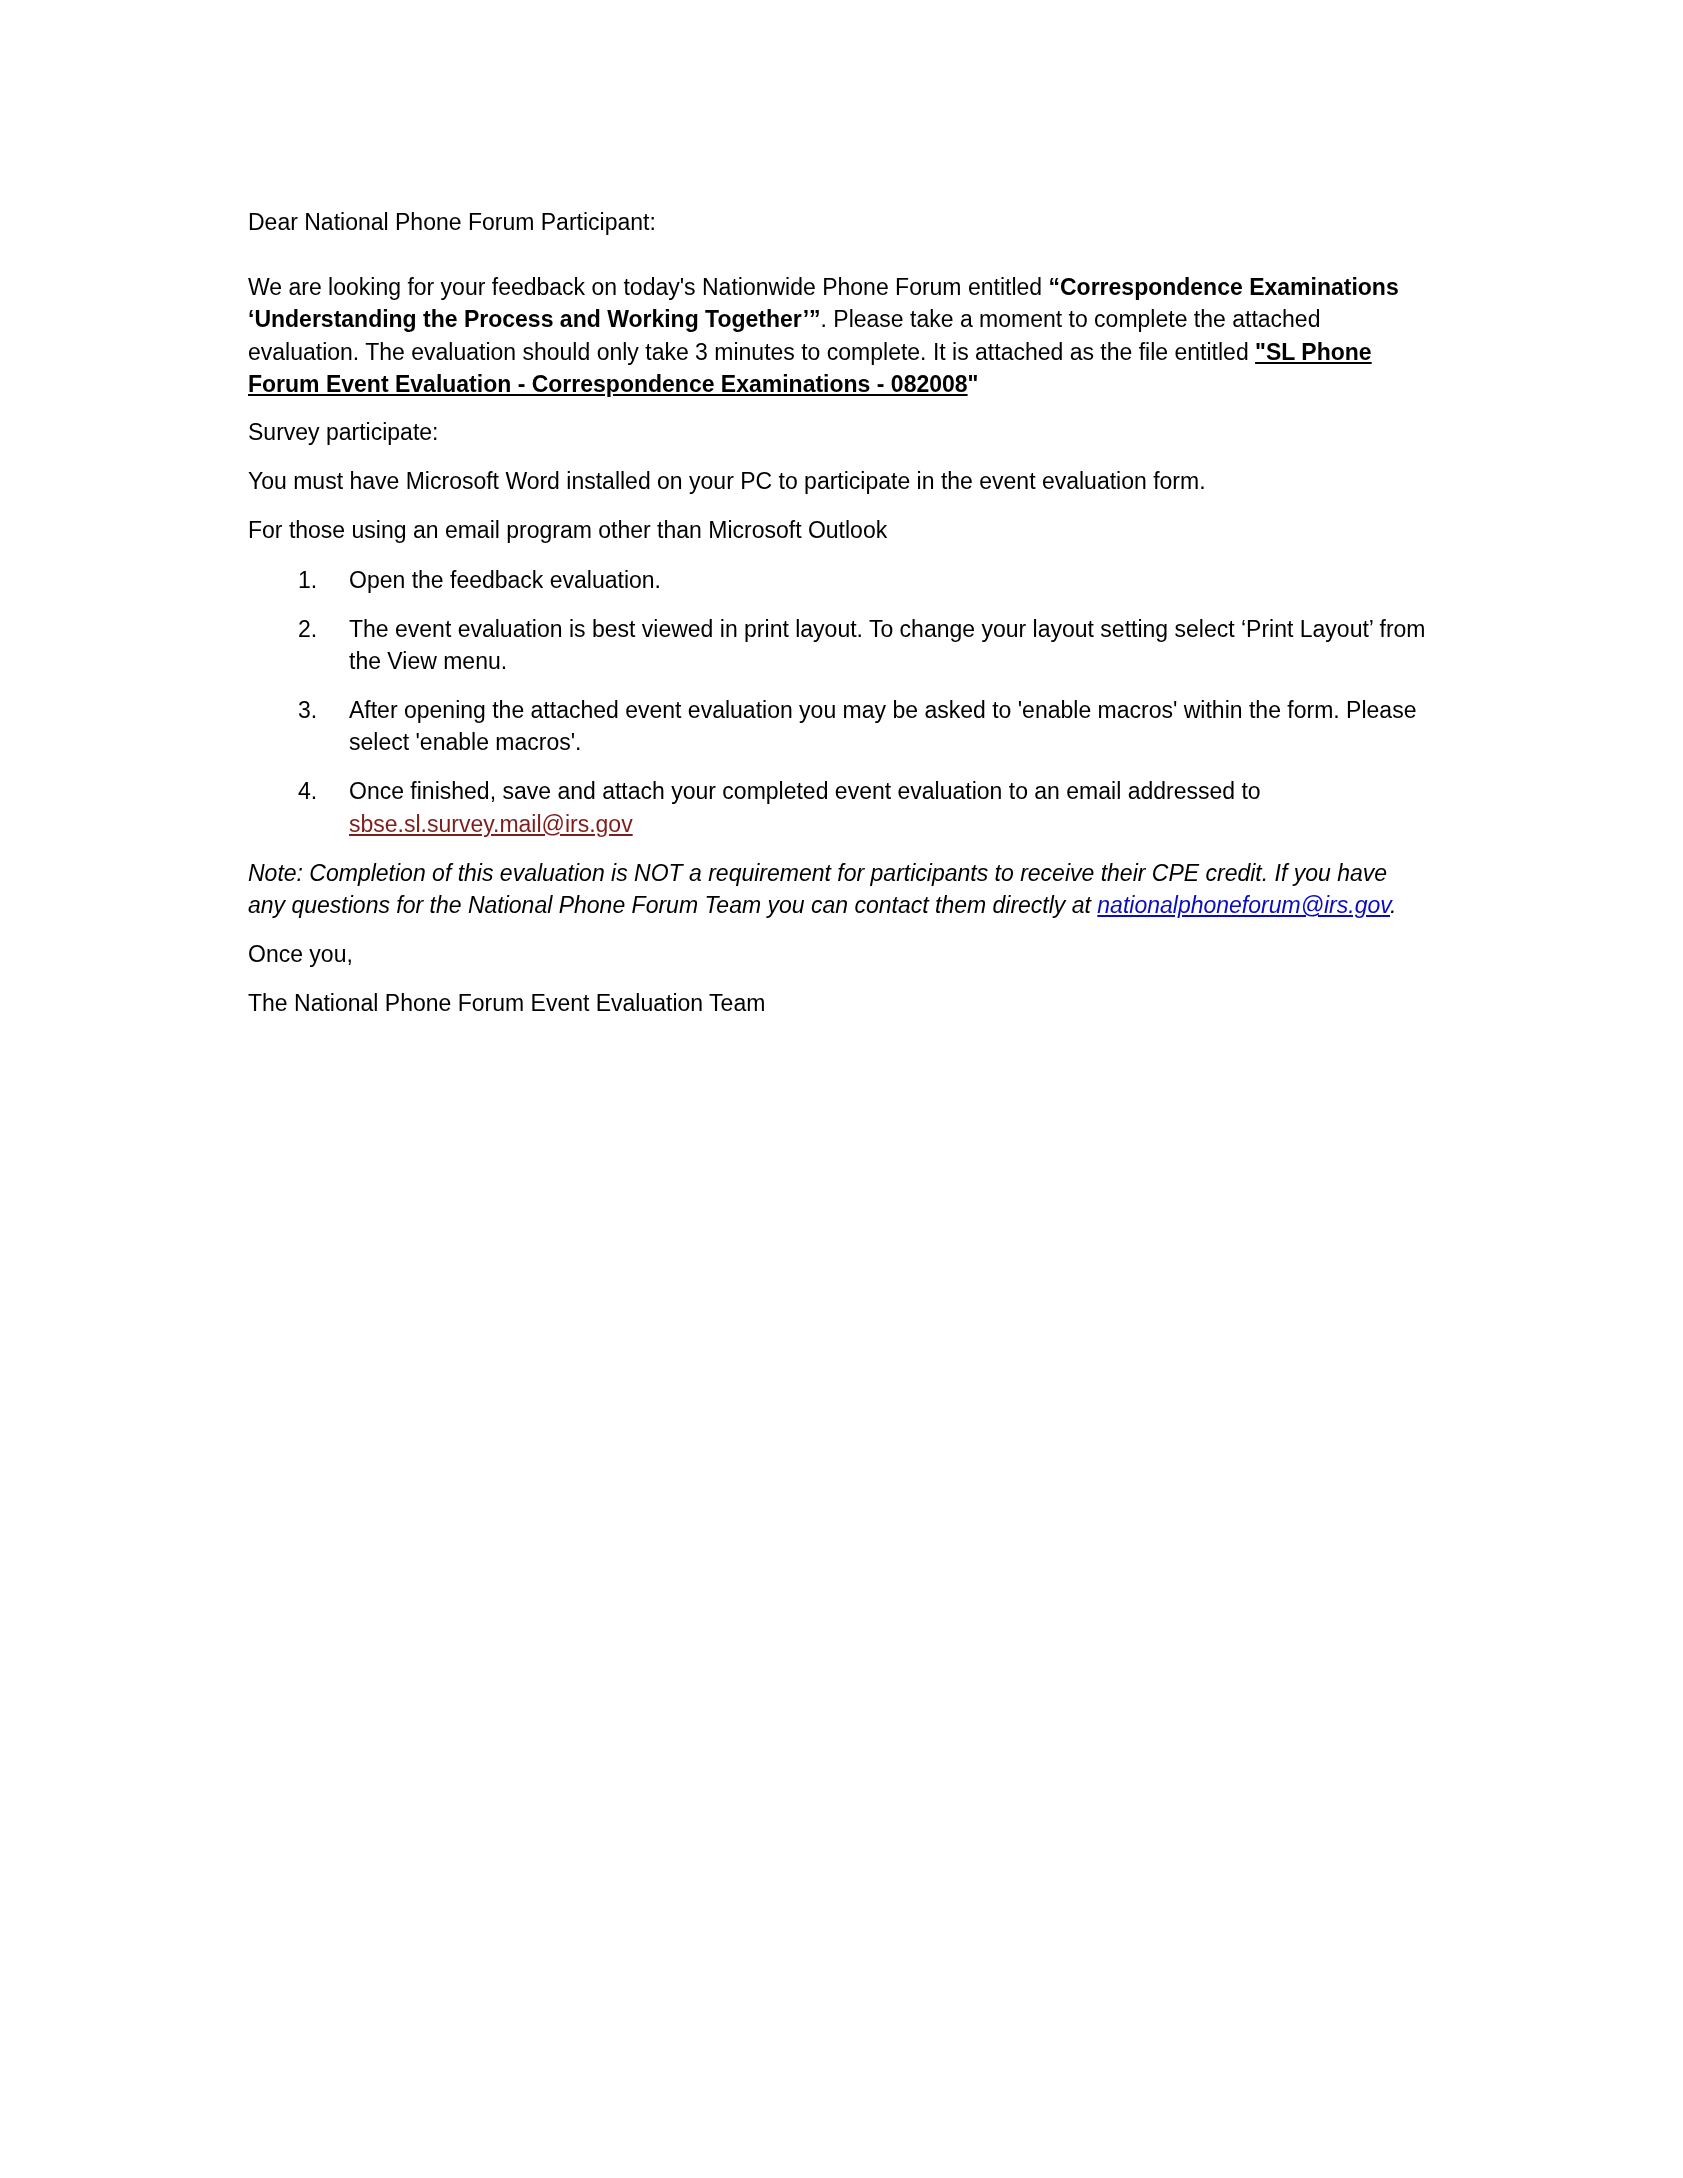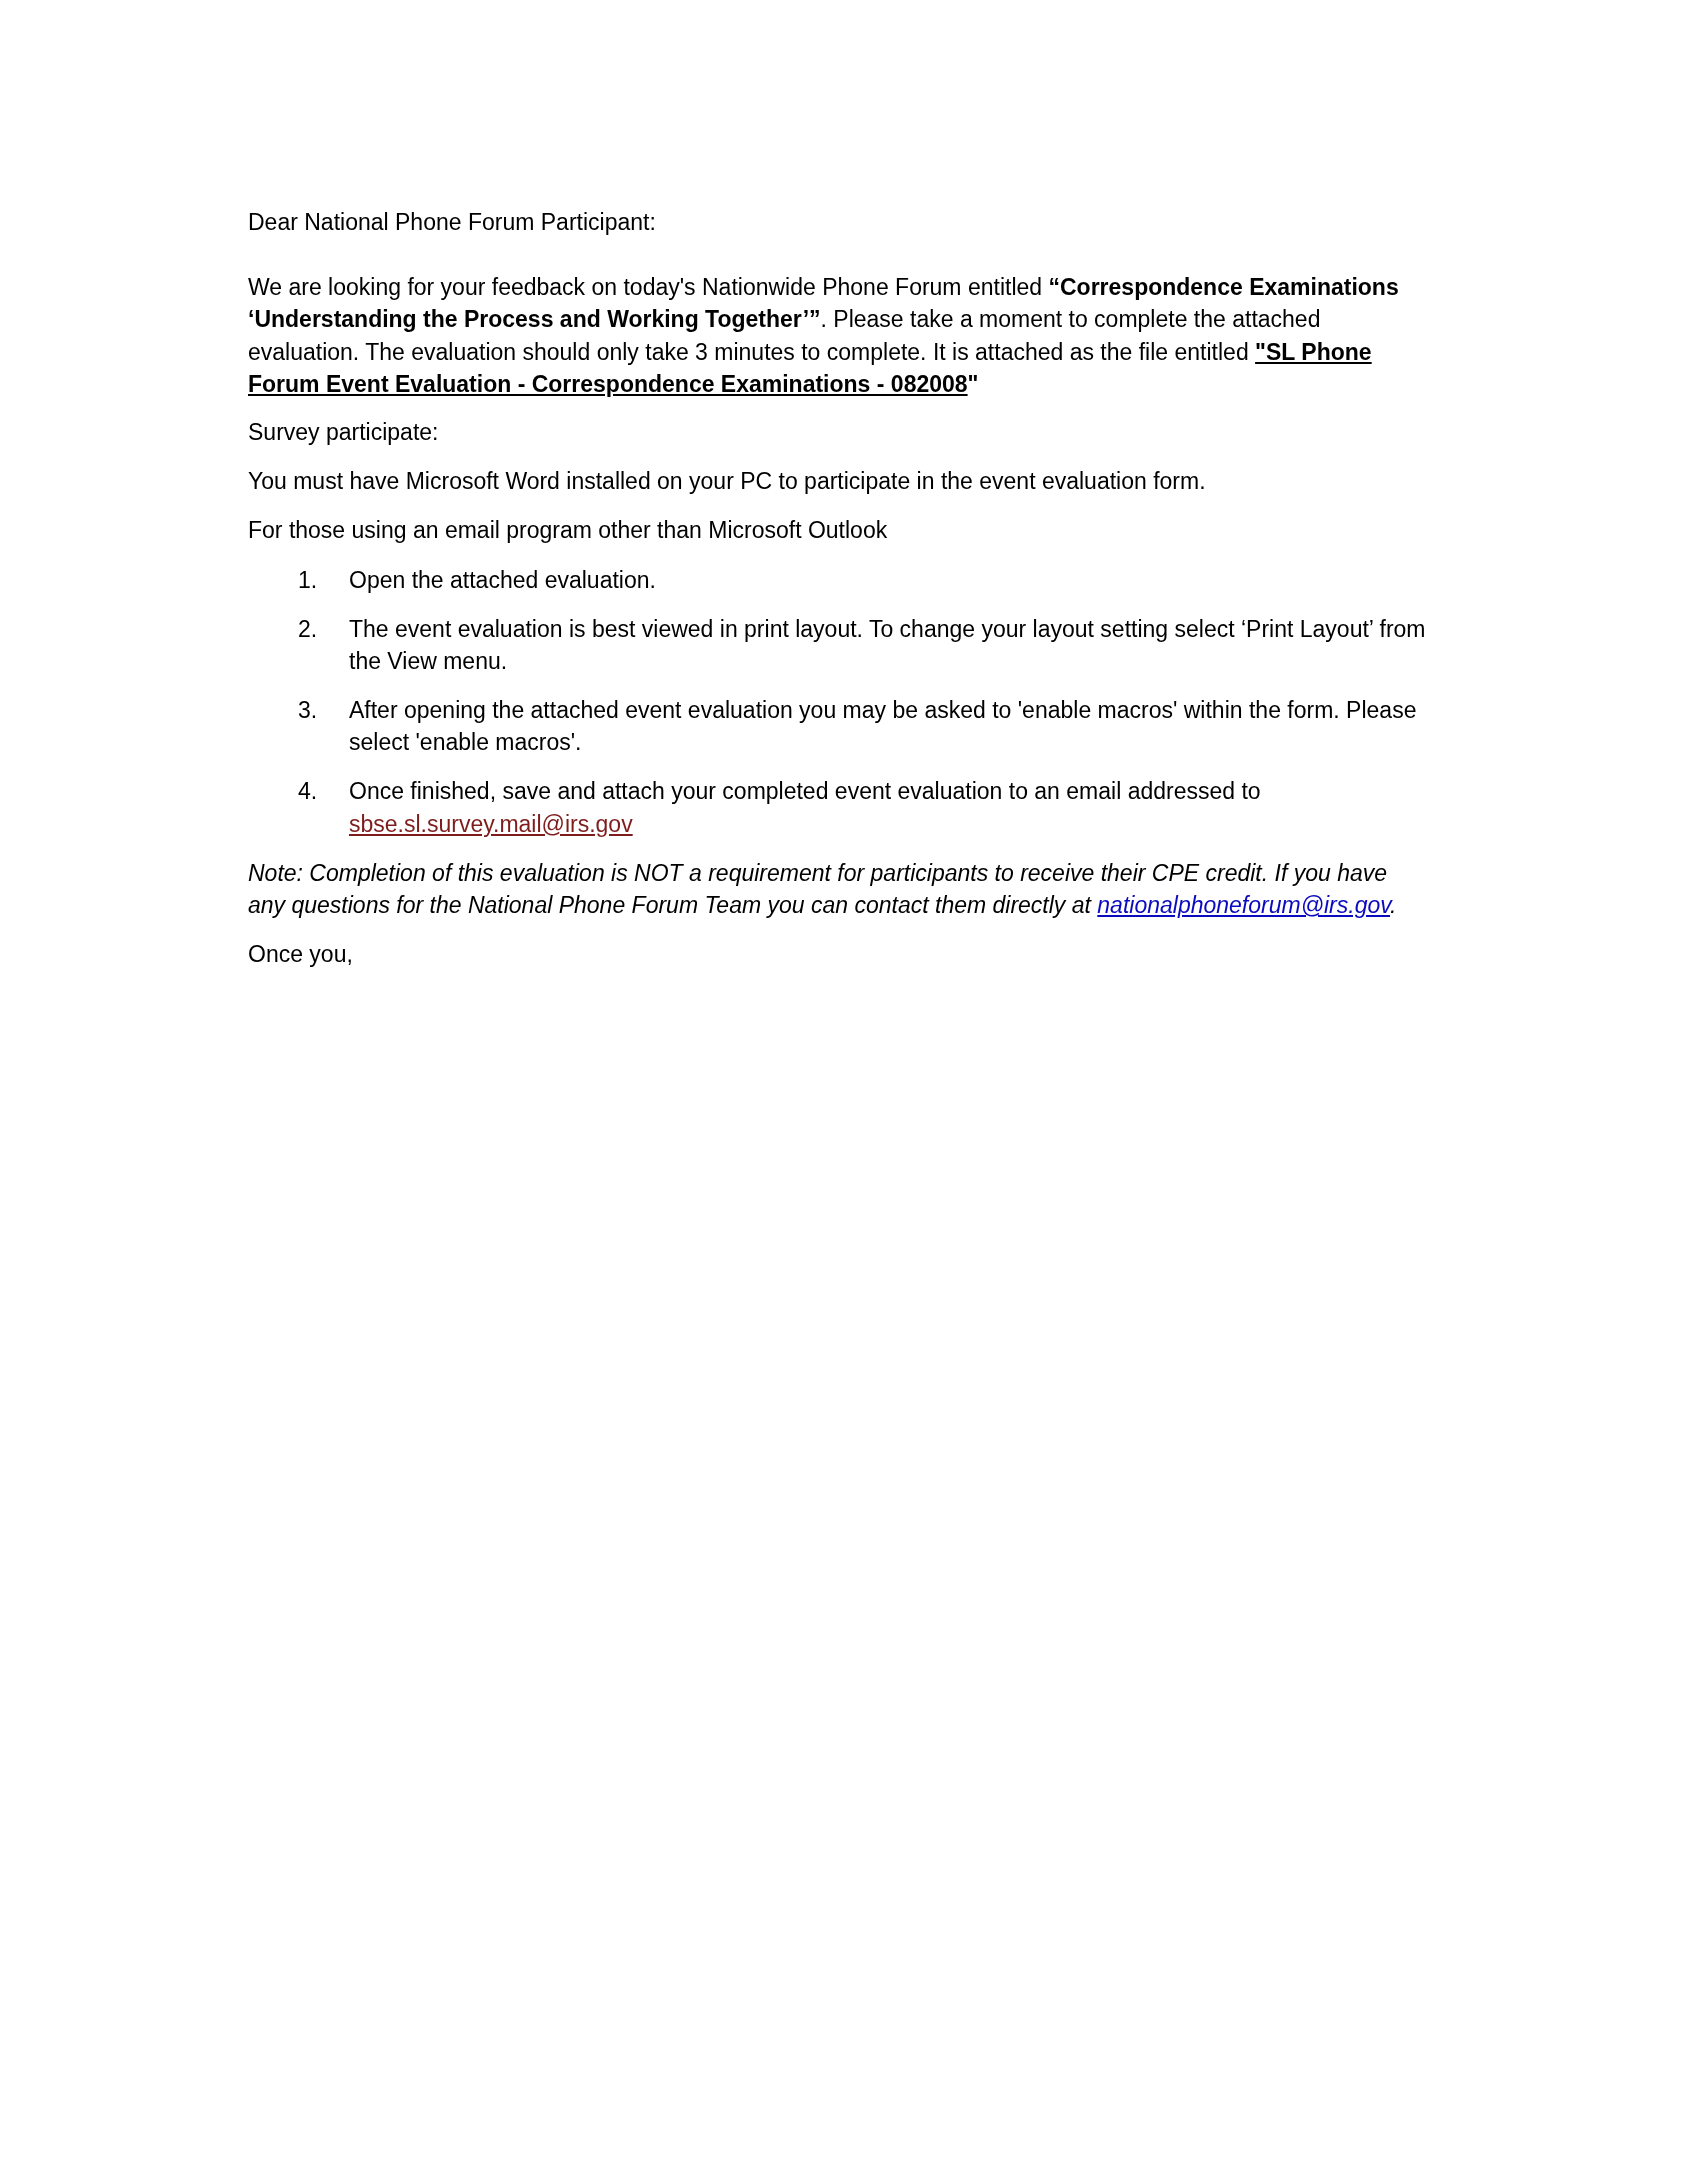--- a/index.html
+++ b/index.html
@@ -75,37 +75,38 @@
 
     <p>Survey participate:</p>
 
     <p>You must have Microsoft Word installed on your PC to participate in the event evaluation form.</p>
 
     <p>For those using an email program other than Microsoft Outlook</p>
 
     <div class="steps">
       <div class="step">
         <span class="step-num">1.</span>
-        <span class="step-text">Open the attached evaluation.</span>
+        <span class="step-text">Open the feedback evaluation.</span>
       </div>
       <div class="step">
         <span class="step-num">2.</span>
         <span class="step-text">The event evaluation is best viewed in print layout. To change your layout setting select ‘Print Layout’ from the View menu.</span>
       </div>
       <div class="step">
         <span class="step-num">3.</span>
         <span class="step-text">After opening the attached event evaluation you may be asked to 'enable macros' within the form.  Please select 'enable macros'.</span>
       </div>
       <div class="step">
         <span class="step-num">4.</span>
         <span class="step-text"><span>Once finished, save and attach your completed event evaluation to an email addressed to </span><a class="link-black">sbse.sl.survey.mail@irs.gov</a></span>
       </div>
     </div>
 
 
     <p class="note-para"><span>Note: Completion of this evaluation is NOT a requirement for participants to receive their CPE credit. If you have any questions for the National Phone Forum Team you can contact them directly at </span><a class="link-blue">nationalphoneforum@irs.gov</a><span>.</span></p>
 
     <p>Once you,</p>
 
+    <p>The National Phone Forum Event Evaluation Team</p>
 
   </div>
 </div>
 
 
 </body></html>

